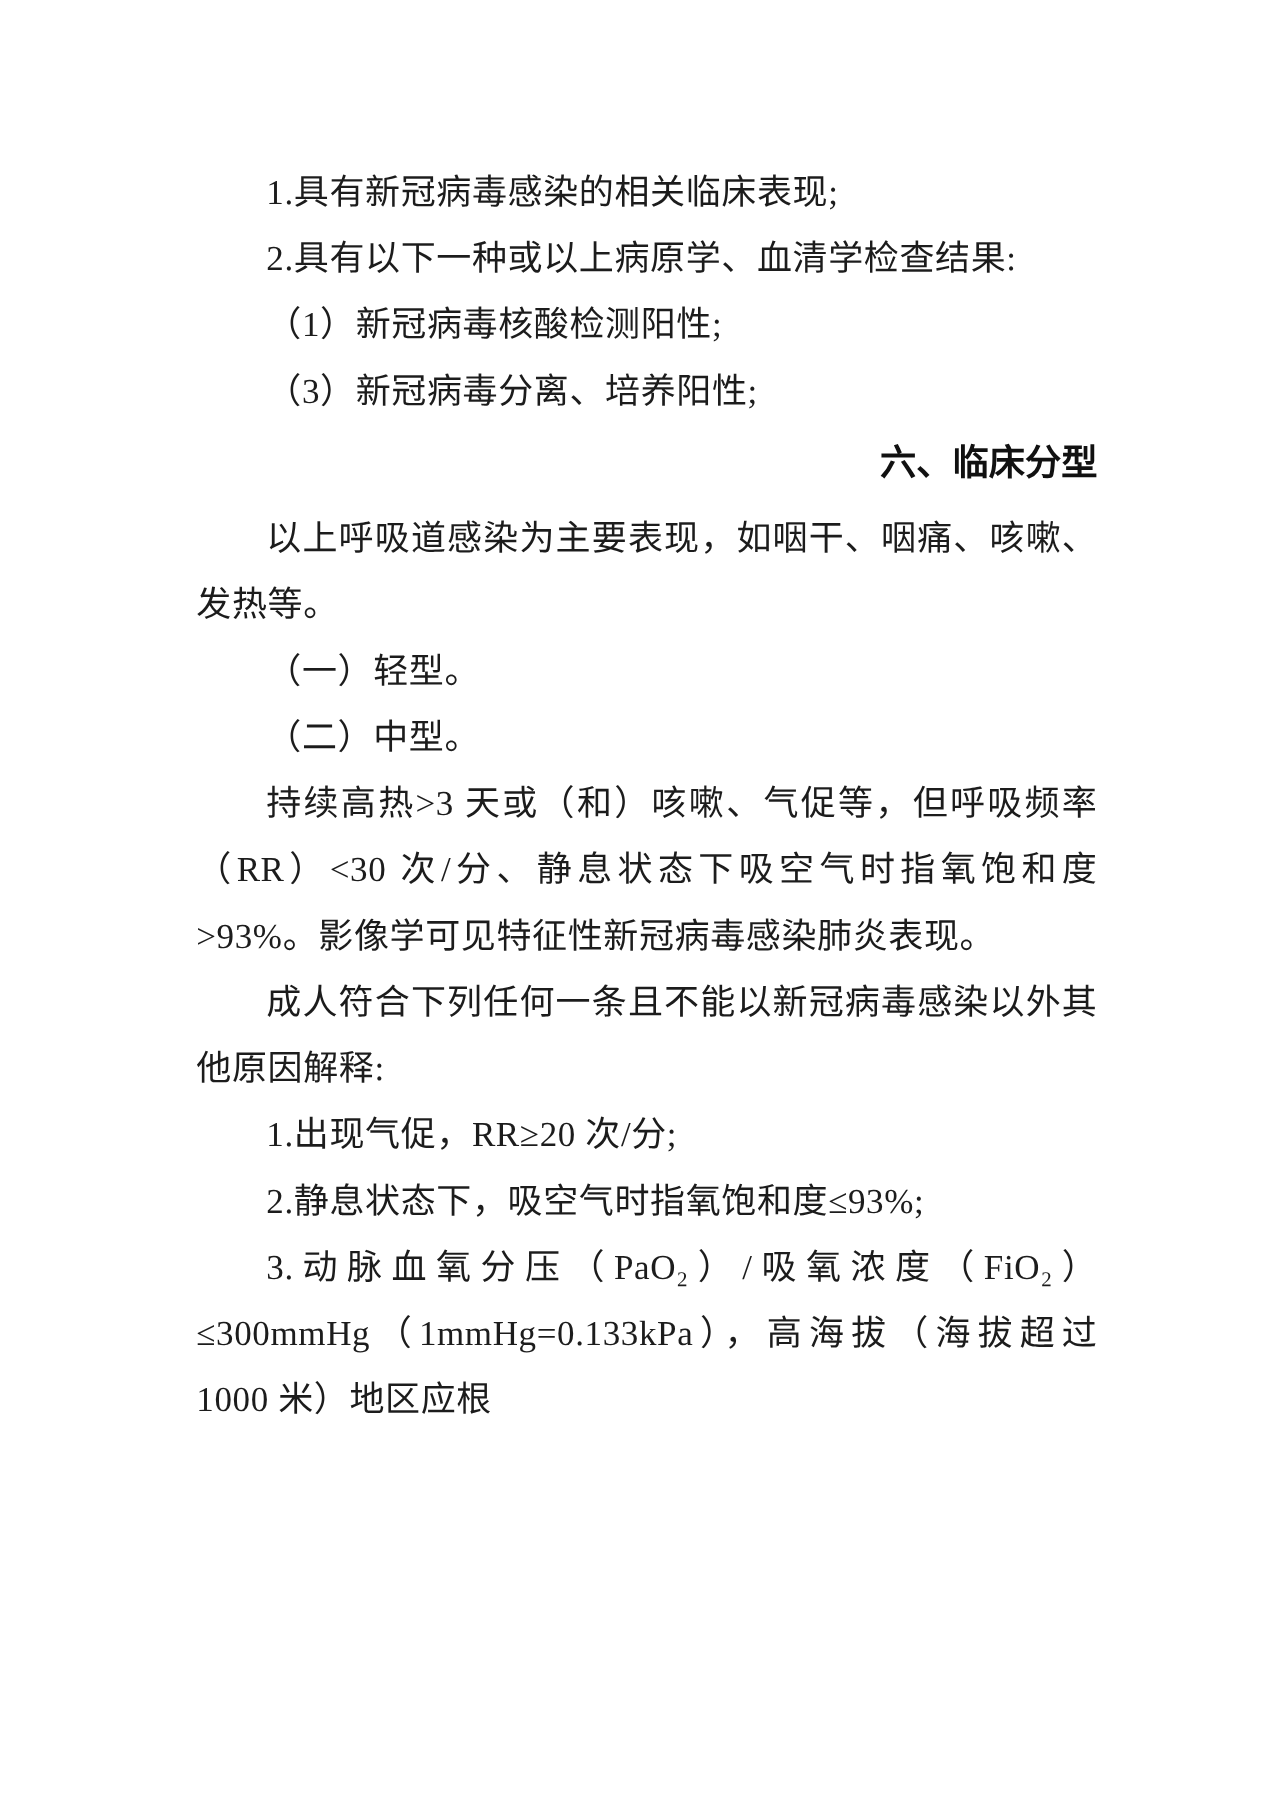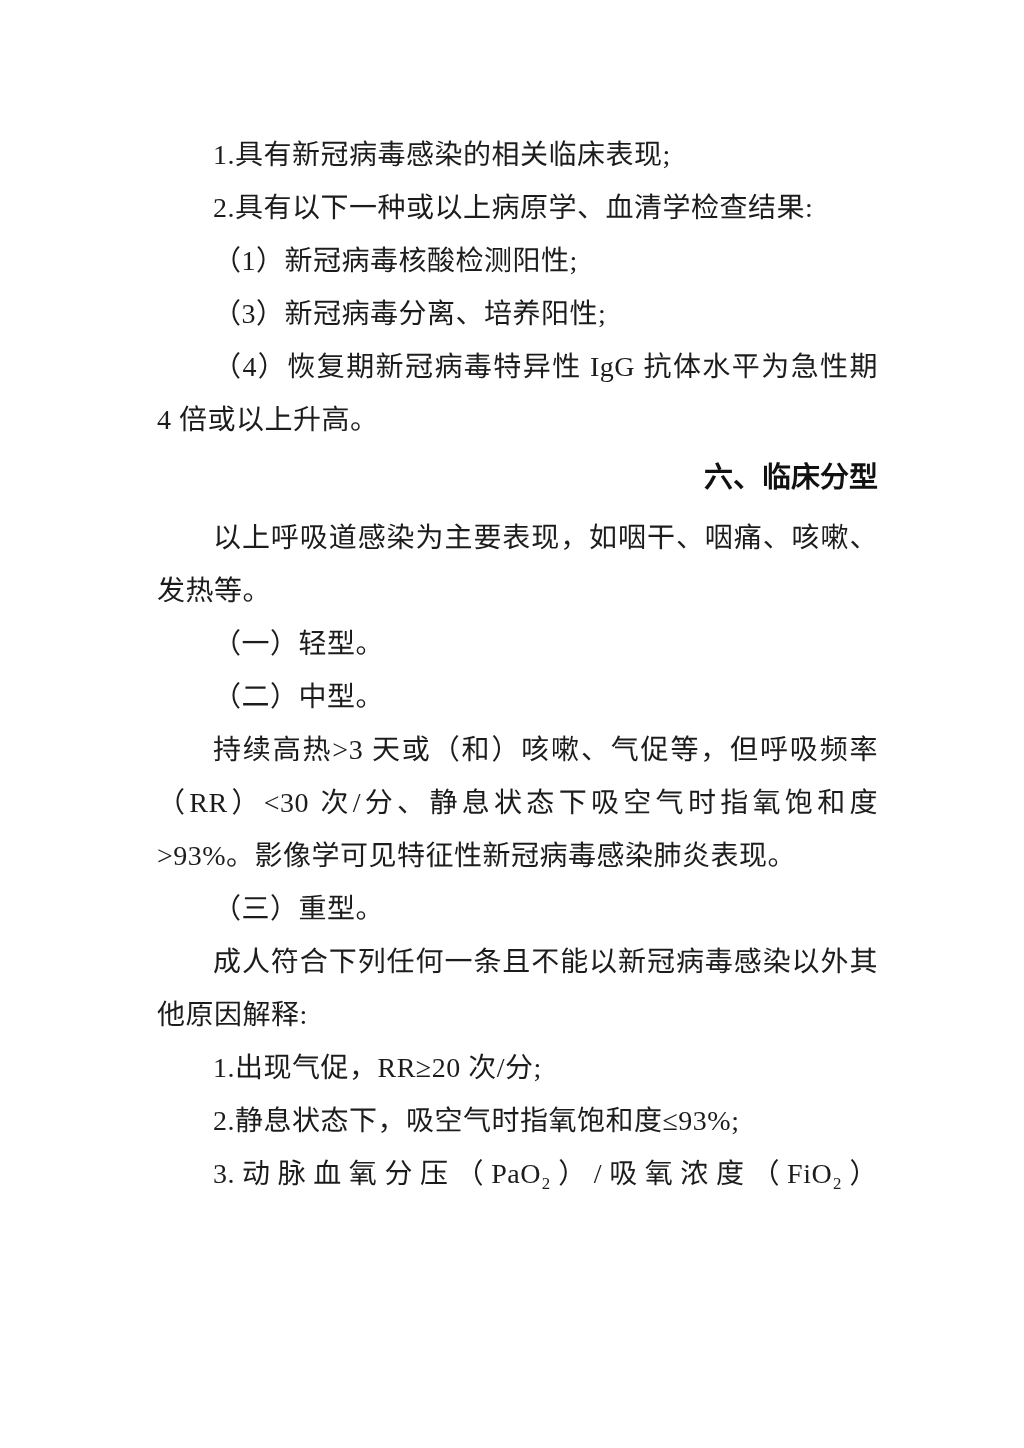--- a/index.html
+++ b/index.html
@@ -55,26 +55,24 @@
 </style>
 </head>
 <body>
 
 <div class="page">
   <div class="content">
     <p class="para">1.具有新冠病毒感染的相关临床表现;</p>
     <p class="para">2.具有以下一种或以上病原学、血清学检查结果:</p>
     <p class="para">（1）新冠病毒核酸检测阳性;</p>
     <p class="para">（3）新冠病毒分离、培养阳性;</p>
-    <p class="para">（4）恢复期新冠病毒特异性 IgG 抗体水平为急性期 4 倍或以上升高。</p>
     <p class="section-heading">六、临床分型</p>
     <p class="para">以上呼吸道感染为主要表现，如咽干、咽痛、咳嗽、发热等。</p>
     <p class="para">（一）轻型。</p>
     <p class="para">（二）中型。</p>
     <p class="para">持续高热&gt;3 天或（和）咳嗽、气促等，但呼吸频率（RR）&lt;30 次/分、静息状态下吸空气时指氧饱和度&gt;93%。影像学可见特征性新冠病毒感染肺炎表现。</p>
-    <p class="para">（三）重型。</p>
     <p class="para">成人符合下列任何一条且不能以新冠病毒感染以外其他原因解释:</p>
     <p class="para">1.出现气促，RR≥20 次/分;</p>
     <p class="para">2.静息状态下，吸空气时指氧饱和度≤93%;</p>
     <p class="para">3.动脉血氧分压（PaO₂）/吸氧浓度（FiO₂）≤300mmHg（1mmHg=0.133kPa），高海拔（海拔超过 1000 米）地区应根</p>
   </div>
   <div class="page-footer">7</div>
 </div>
 
 </body></html>

